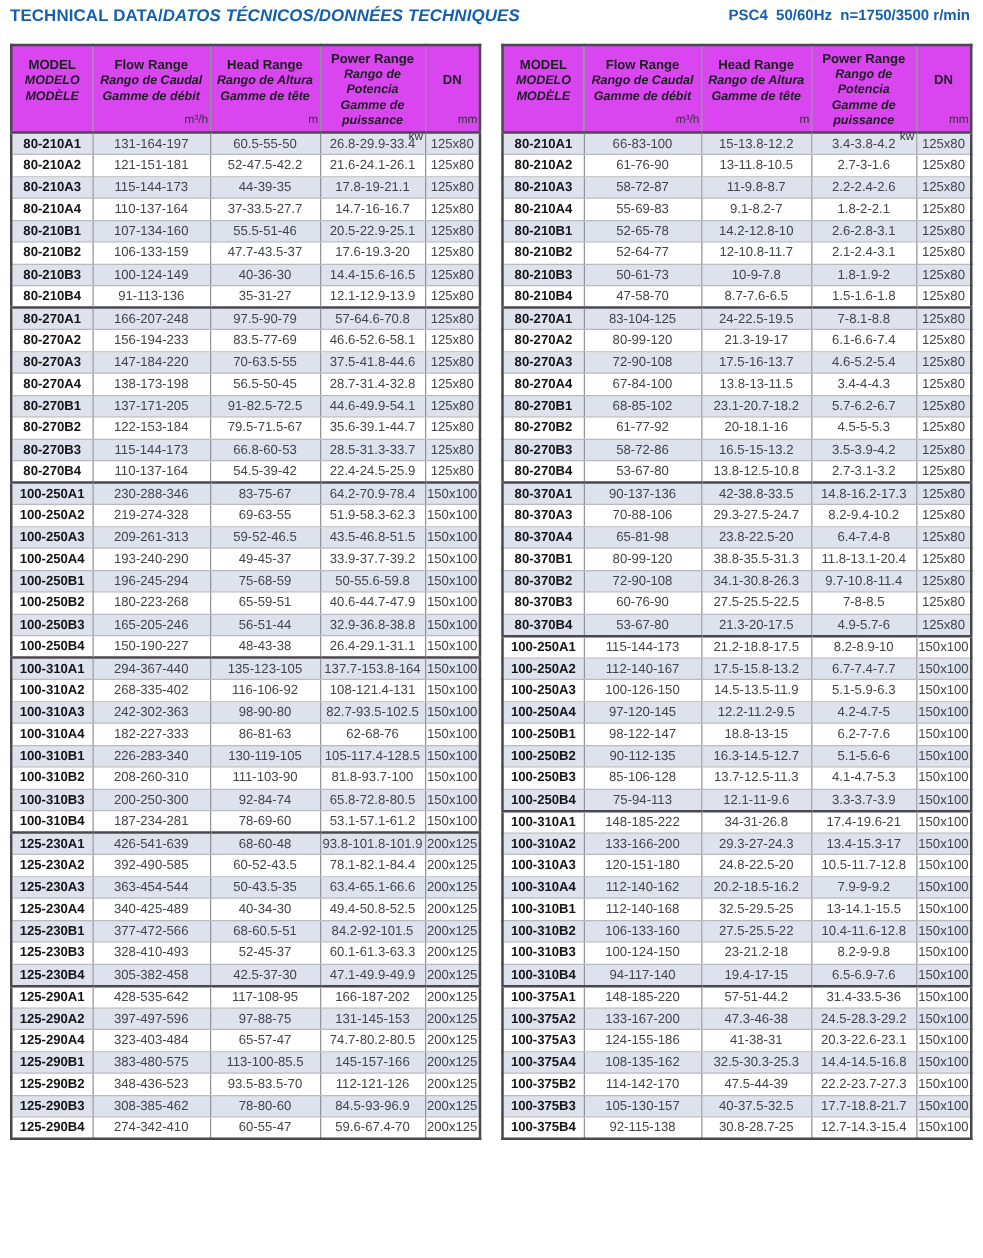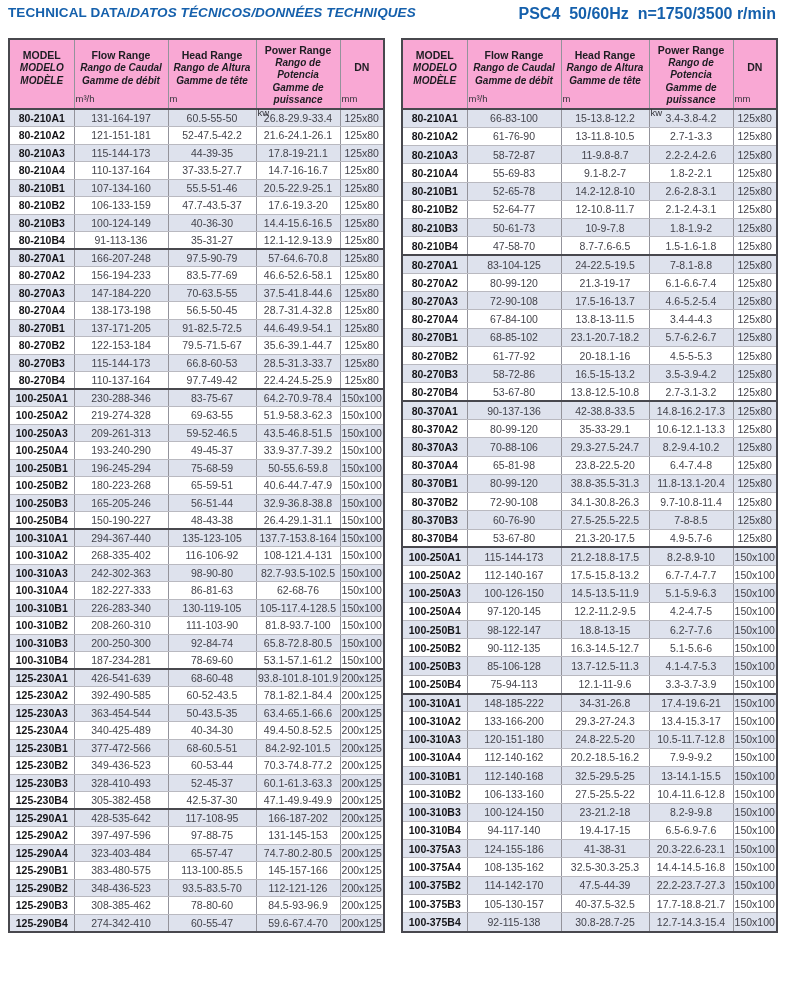--- a/index.html
+++ b/index.html
@@ -12,36 +12,36 @@
   *{box-sizing:border-box;}
   html,body{margin:0;padding:0;}
   body{
     width:786px;height:1006px;overflow:hidden;background:#fff;
     font-family:"Liberation Sans",sans-serif;
   }
   .page{padding:5px 8px 0 8px;}
   .page-header{display:flex;justify-content:space-between;align-items:flex-start;margin-bottom:15px;}
   .title{color:var(--blue);font-weight:bold;font-size:13.5px;letter-spacing:.1px;white-space:nowrap;}
   .title .it{font-style:italic;}
-  .spec{color:var(--blue);font-weight:bold;font-size:16px;white-space:pre;padding-right:2px;}
+  .spec{color:var(--blue);font-weight:bold;font-size:12px;white-space:pre;padding-right:2px;}
   .tables{display:flex;justify-content:space-between;}
   table{
     border-collapse:collapse;table-layout:fixed;width:375px;
     border:2px solid var(--border-dark);background:#fff;
   }
   th,td{border-left:1px solid var(--border-mid);border-right:1px solid var(--border-mid);padding:0;}
   thead th{
-    height:70px;vertical-align:middle;background:#f9a8d4;
+    height:70px;vertical-align:middle;background:#d946ef;
     border-bottom:2px solid var(--border-dark);padding:3px 1px 2px 1px;
   }
   .hwrap{display:flex;flex-direction:column;height:62px;}
   .hnames{flex:1;display:flex;flex-direction:column;justify-content:center;}
   .h-en{font-size:10.5px;font-weight:bold;color:#1d1d22;line-height:1.25;text-align:center;}
   .h-xx{font-size:10px;font-weight:bold;font-style:italic;color:#1d1d22;line-height:1.25;text-align:center;}
-  .h-unit{height:13px;font-size:9.5px;font-weight:normal;color:#33333a;text-align:left;}
+  .h-unit{height:13px;font-size:9.5px;font-weight:normal;color:#33333a;text-align:right;}
   tbody td{
     height:17.5px;text-align:center;font-size:10.5px;color:#43434b;
     border-top:1px solid var(--border-light);border-bottom:1px solid var(--border-light);
     white-space:nowrap;overflow:hidden;
   }
   tbody td.model{font-weight:bold;color:#141418;}
   tbody tr:nth-child(odd){background:var(--shade);}
   tbody tr.group-sep td{border-top:2px solid var(--border-dark);}
 </style>
 </head>
@@ -216,21 +216,21 @@
           <tr>
             <td class="model">80-270B3</td>
             <td>115-144-173</td>
             <td>66.8-60-53</td>
             <td>28.5-31.3-33.7</td>
             <td>125x80</td>
           </tr>
           <tr>
             <td class="model">80-270B4</td>
             <td>110-137-164</td>
-            <td>97.7-49-42</td>
+            <td>54.5-39-42</td>
             <td>22.4-24.5-25.9</td>
             <td>125x80</td>
           </tr>
           <tr class="group-sep">
             <td class="model">100-250A1</td>
             <td>230-288-346</td>
             <td>83-75-67</td>
             <td>64.2-70.9-78.4</td>
             <td>150x100</td>
           </tr>
@@ -365,27 +365,20 @@
             <td>340-425-489</td>
             <td>40-34-30</td>
             <td>49.4-50.8-52.5</td>
             <td>200x125</td>
           </tr>
           <tr>
             <td class="model">125-230B1</td>
             <td>377-472-566</td>
             <td>68-60.5-51</td>
             <td>84.2-92-101.5</td>
-            <td>200x125</td>
-          </tr>
-          <tr>
-            <td class="model">125-230B2</td>
-            <td>349-436-523</td>
-            <td>60-53-44</td>
-            <td>70.3-74.8-77.2</td>
             <td>200x125</td>
           </tr>
           <tr>
             <td class="model">125-230B3</td>
             <td>328-410-493</td>
             <td>52-45-37</td>
             <td>60.1-61.3-63.3</td>
             <td>200x125</td>
           </tr>
           <tr>
@@ -512,21 +505,21 @@
             <td class="model">80-210A1</td>
             <td>66-83-100</td>
             <td>15-13.8-12.2</td>
             <td>3.4-3.8-4.2</td>
             <td>125x80</td>
           </tr>
           <tr>
             <td class="model">80-210A2</td>
             <td>61-76-90</td>
             <td>13-11.8-10.5</td>
-            <td>2.7-1-3.3</td>
+            <td>2.7-3-1.6</td>
             <td>125x80</td>
           </tr>
           <tr>
             <td class="model">80-210A3</td>
             <td>58-72-87</td>
             <td>11-9.8-8.7</td>
             <td>2.2-2.4-2.6</td>
             <td>125x80</td>
           </tr>
           <tr>
@@ -621,27 +614,20 @@
             <td>125x80</td>
           </tr>
           <tr class="group-sep">
             <td class="model">80-370A1</td>
             <td>90-137-136</td>
             <td>42-38.8-33.5</td>
             <td>14.8-16.2-17.3</td>
             <td>125x80</td>
           </tr>
           <tr>
-            <td class="model">80-370A2</td>
-            <td>80-99-120</td>
-            <td>35-33-29.1</td>
-            <td>10.6-12.1-13.3</td>
-            <td>125x80</td>
-          </tr>
-          <tr>
             <td class="model">80-370A3</td>
             <td>70-88-106</td>
             <td>29.3-27.5-24.7</td>
             <td>8.2-9.4-10.2</td>
             <td>125x80</td>
           </tr>
           <tr>
             <td class="model">80-370A4</td>
             <td>65-81-98</td>
             <td>23.8-22.5-20</td>
@@ -779,20 +765,34 @@
             <td>100-124-150</td>
             <td>23-21.2-18</td>
             <td>8.2-9-9.8</td>
             <td>150x100</td>
           </tr>
           <tr>
             <td class="model">100-310B4</td>
             <td>94-117-140</td>
             <td>19.4-17-15</td>
             <td>6.5-6.9-7.6</td>
+            <td>150x100</td>
+          </tr>
+          <tr class="group-sep">
+            <td class="model">100-375A1</td>
+            <td>148-185-220</td>
+            <td>57-51-44.2</td>
+            <td>31.4-33.5-36</td>
+            <td>150x100</td>
+          </tr>
+          <tr>
+            <td class="model">100-375A2</td>
+            <td>133-167-200</td>
+            <td>47.3-46-38</td>
+            <td>24.5-28.3-29.2</td>
             <td>150x100</td>
           </tr>
           <tr>
             <td class="model">100-375A3</td>
             <td>124-155-186</td>
             <td>41-38-31</td>
             <td>20.3-22.6-23.1</td>
             <td>150x100</td>
           </tr>
           <tr>

